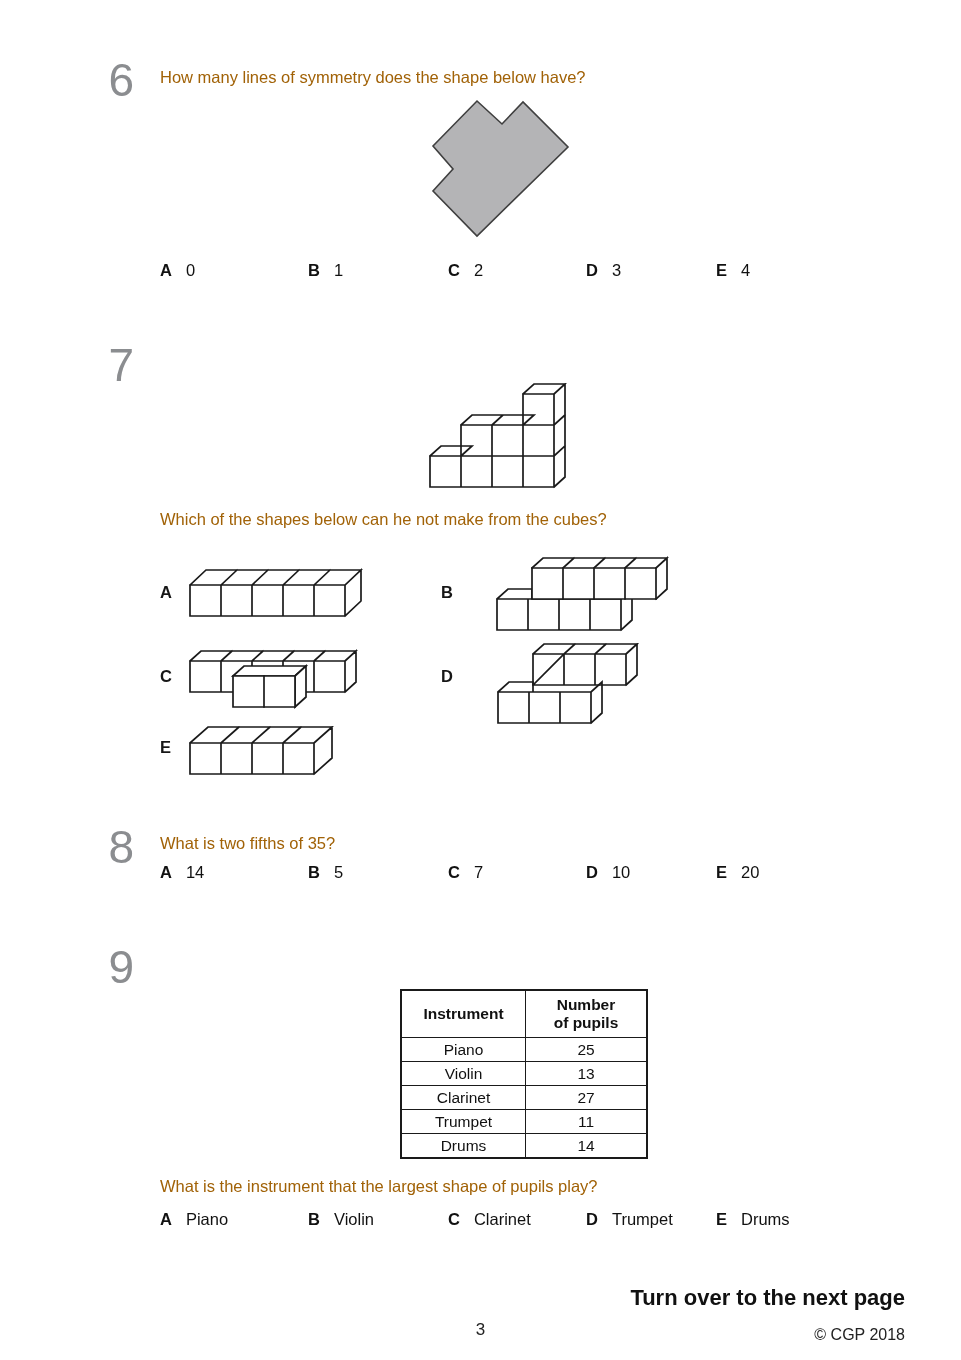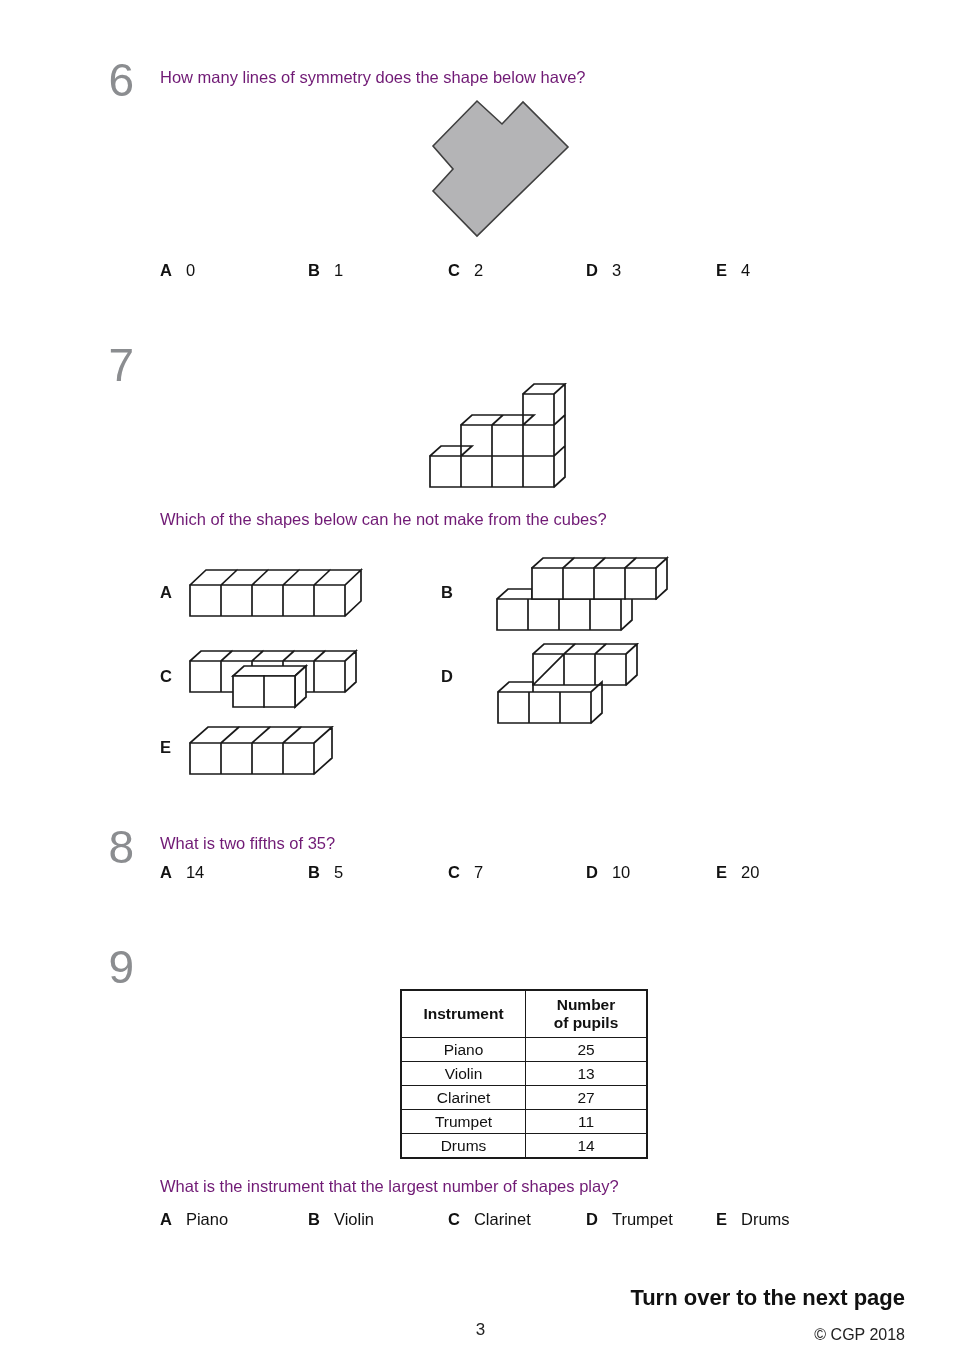--- a/index.html
+++ b/index.html
@@ -12,21 +12,21 @@
     color:#111;
     overflow:hidden;
   }
   .qnum{
     position:absolute;left:94px;width:40px;
     font-size:46px;line-height:1;color:#8b8d90;
     text-align:right;font-weight:400;
   }
   .prompt{
     position:absolute;left:160px;
-    font-size:16.5px;line-height:1.2;color:#701a75;
+    font-size:16.5px;line-height:1.2;color:#a16207;
   }
   .optrow{position:absolute;left:0;top:0;width:961px;height:22px;}
   .opt{position:absolute;display:inline-flex;gap:14px;font-size:16.5px;}
   .opt .letter{font-weight:700;}
   .opt .val{font-weight:400;}
   .c0{left:160px;} .c1{left:308px;} .c2{left:448px;} .c3{left:586px;} .c4{left:716px;}
   .figlabel{
     position:absolute;font-size:16.5px;font-weight:700;color:#161616;
   }
   .fig{position:absolute;}
@@ -216,21 +216,21 @@
         <td>Trumpet</td>
         <td>11</td>
       </tr>
       <tr>
         <td>Drums</td>
         <td>14</td>
       </tr>
     </tbody>
   </table>
 
-  <div class="prompt" style="top:1177px">What is the instrument that the largest number of shapes play?</div>
+  <div class="prompt" style="top:1177px">What is the instrument that the largest shape of pupils play?</div>
   <div class="optrow" style="top:1210px">
     <span class="opt c0">
         <span class="letter">A</span>
         <span class="val">Piano</span>
       </span>
     <span class="opt c1">
         <span class="letter">B</span>
         <span class="val">Violin</span>
       </span>
     <span class="opt c2">

